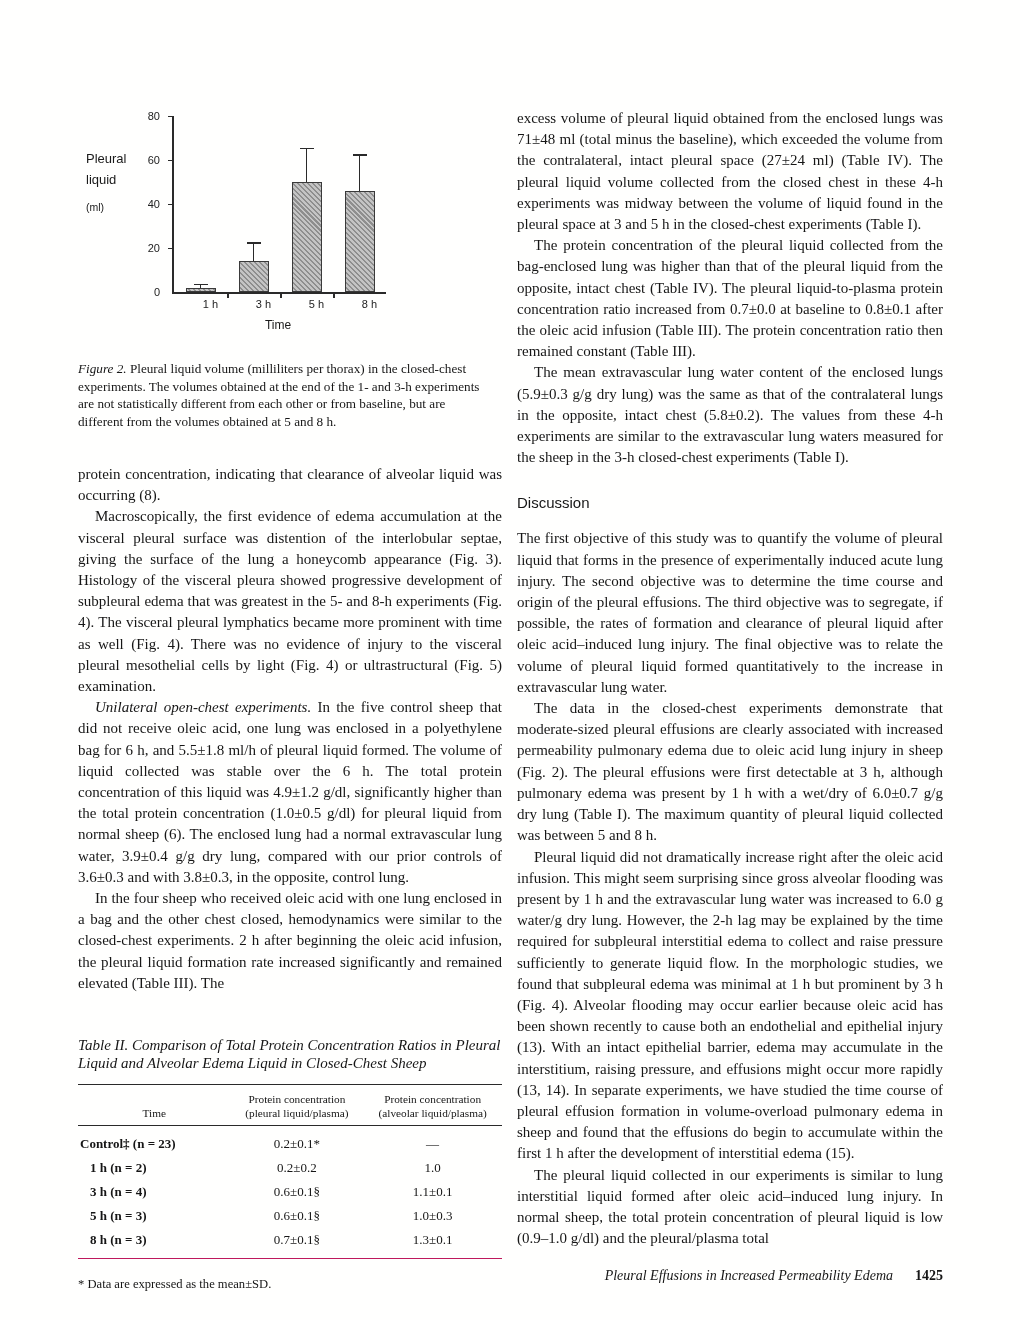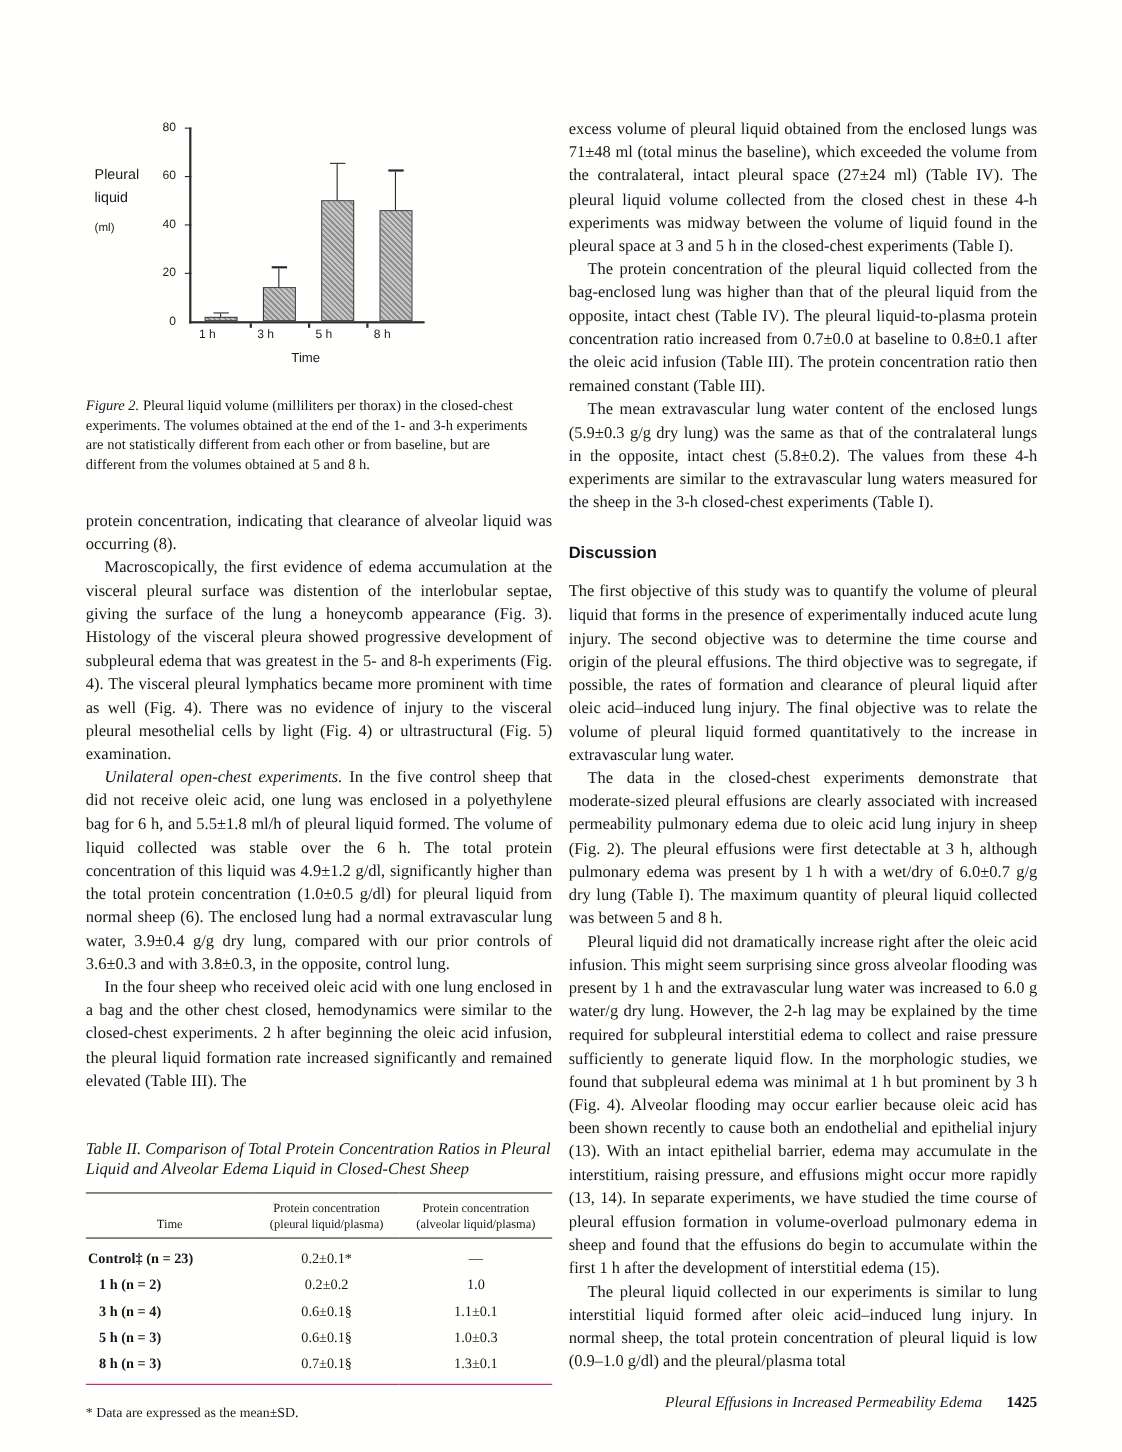--- a/index.html
+++ b/index.html
@@ -24,35 +24,35 @@
     border:1px solid #3a3a3a;
     background:repeating-linear-gradient(45deg,#c4c4c4 0px,#c4c4c4 2px,#8e8e8e 2px,#8e8e8e 3.5px);
   }
   .err-line { position:absolute; width:1.5px; background:#2a2a2a; }
   .err-cap  { position:absolute; width:14px; height:1.5px; background:#2a2a2a; }
   .ytick-mark { position:absolute; left:-6px; width:6px; height:1.5px; background:#2a2a2a; }
   .xtick-mark { position:absolute; bottom:-6px; width:1.5px; height:4px; background:#2a2a2a; }
   .yticks { position:absolute; left:58px; top:8px; width:30px; height:176px; }
   .ytick-label { position:absolute; right:6px; width:24px; text-align:right;
                  font-size:11px; color:#222; }
-  .xticks { position:absolute; left:84px; top:190px; width:212px; height:16px; }
+  .xticks { position:absolute; left:106px; top:190px; width:212px; height:16px; }
   .xtick-label { position:absolute; width:40px; text-align:center; font-size:11px; color:#222; }
   .ylabel-block { position:absolute; left:8px; top:40px; font-size:13px; line-height:1.65; color:#1a1a1a; }
   .ylabel-unit { font-size:10.5px; margin-top:8px; }
   .xlabel { position:absolute; left:94px; top:210px; width:212px; text-align:center;
             font-size:12px; color:#1a1a1a; }
 
   
   .caption { font-size:13.2px; line-height:17.5px; text-align:left; margin:0 0 34px 0; width:402px; }
   .caption em { font-style:italic; }
   p.body { margin:0; font-size:15px; line-height:21.2px; text-align:justify; }
   p.body.indent { text-indent:17px; }
   p.body em { font-style:italic; }
   .section-heading {
-    font-family:"Liberation Sans", sans-serif; font-weight:bold; font-size:15px;
+    font-family:"Liberation Sans", sans-serif; font-weight:normal; font-size:15px;
     margin:26px 0 17px 0;
   }
 
   
   .table-block { margin-top:42px; }
   .table-title { font-style:italic; font-size:15px; line-height:18px; margin:0 0 12px 0; }
   table.t2 { width:100%; border-collapse:collapse; border-top:1px solid #2a2a2a; }
   table.t2 th {
     font-family:"Liberation Serif", serif; font-weight:normal; font-size:11.3px;
     line-height:14px; text-align:center; padding:7px 2px 5px 2px;

